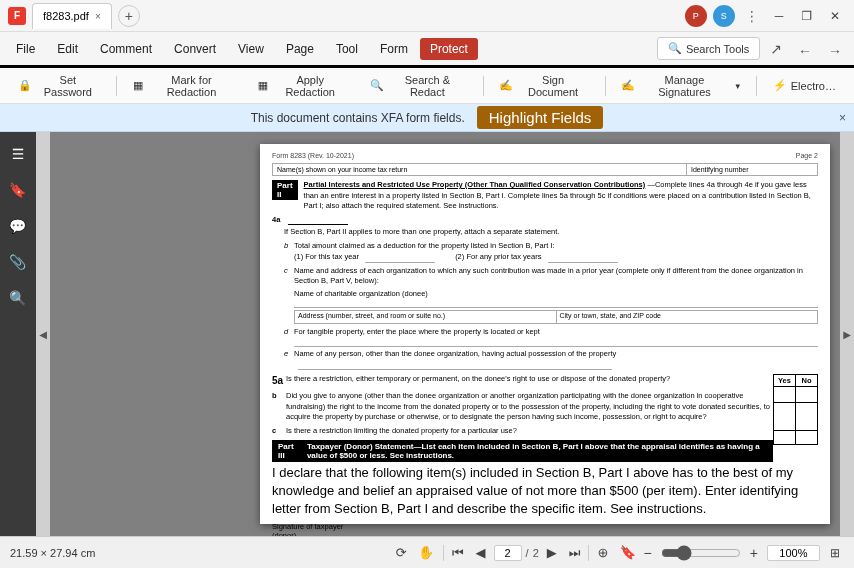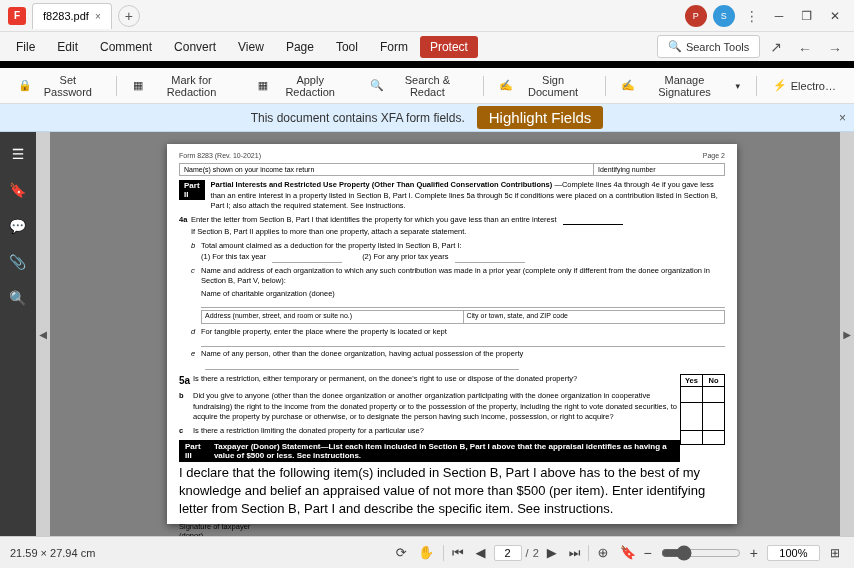--- a/index.html
+++ b/index.html
@@ -18,21 +18,21 @@
     .tab-add { width: 22px; height: 22px; border: 1px solid #ccc; border-radius: 50%; display: flex; align-items: center; justify-content: center; cursor: pointer; color: #555; font-size: 14px; }
     .title-bar-right { display: flex; align-items: center; gap: 6px; }
     .avatar { width: 22px; height: 22px; border-radius: 50%; background: #c0392b; display: flex; align-items: center; justify-content: center; color: white; font-size: 9px; }
     .avatar2 { width: 22px; height: 22px; border-radius: 50%; background: #3498db; display: flex; align-items: center; justify-content: center; color: white; font-size: 9px; }
     .win-btn { background: none; border: none; cursor: pointer; padding: 2px 6px; font-size: 12px; color: #444; }
     .kebab { color: #666; font-size: 14px; cursor: pointer; padding: 2px 4px; }
 
     
     .menu-bar {
       display: flex; align-items: center; height: 36px;
-      background: #f5f5f5; border-bottom: 7px solid #000000;
+      background: #f5f5f5; border-bottom: 3px solid #000000;
       padding: 0 6px; gap: 2px;
     }
     .menu-item {
       padding: 4px 10px; font-size: 12px; cursor: pointer;
       border-radius: 3px; color: #222;
     }
     .menu-item.active { background: #c0392b; color: white; border-radius: 3px; }
     .menu-right { margin-left: auto; display: flex; align-items: center; gap: 4px; }
     .search-tools-btn {
       display: flex; align-items: center; gap: 4px; padding: 4px 10px;
@@ -83,40 +83,40 @@
     .sidebar-icon.active { color: white; }
 
     
     .right-sidebar-toggle {
       width: 14px; background: #d0d0d0; display: flex; align-items: center; justify-content: center;
       cursor: pointer; color: #555; font-size: 10px; position: absolute; right: 0; top: 0; bottom: 0;
     }
 
     
     .pdf-area {
-      flex: 1; overflow: auto; display: flex; justify-content: center; padding: 12px 24px;
+      flex: 1; overflow: auto; display: flex; justify-content: flex-end; padding: 12px 24px;
       background: #808080;
     }
 
     
     .pdf-page {
       background: white; width: 570px; min-height: 380px;
       box-shadow: 0 2px 8px rgba(0,0,0,0.5); position: relative;
       font-family: Arial, sans-serif; font-size: 7.5px; color: #000;
       padding: 8px 12px;
     }
 
     .page-header { display: flex; justify-content: space-between; font-size: 7px; margin-bottom: 4px; color: #444; }
 
     .part-label {
       display: inline-block; background: #000; color: white;
       font-weight: bold; font-size: 8px; padding: 1px 5px; margin-right: 6px;
     }
     .bold { font-weight: bold; }
-    .underline { }
+    .underline { text-decoration: underline; }
 
     .form-row { display: flex; align-items: flex-start; margin-bottom: 2px; font-size: 7.5px; line-height: 1.4; }
     .row-label { width: 12px; font-weight: bold; flex-shrink: 0; }
     .row-sublabel { width: 10px; font-style: italic; flex-shrink: 0; }
     .row-content { flex: 1; }
 
     .yes-no-table { border-collapse: collapse; margin-left: auto; }
     .yes-no-table td, .yes-no-table th {
       border: 1px solid #000; padding: 1px 4px; text-align: center; font-size: 7.5px;
     }
@@ -262,21 +262,20 @@
         <span class="part-label">Part II</span>
         <div style="font-size:7.5px;line-height:1.4;">
           <span class="bold underline">Partial Interests and Restricted Use Property (Other Than Qualified Conservation Contributions)</span>
           <span>—Complete lines 4a through 4e if you gave less than an entire interest in a property listed in Section B, Part I. Complete lines 5a through 5c if conditions were placed on a contribution listed in Section B, Part I; also attach the required statement. See instructions.</span>
         </div>
       </div>
 
       <div class="form-row">
         <span class="row-label">4a</span>
         <div class="row-content">
-          <span>Enter the letter from Section B, Part I that identifies the property for which you gave less than an entire interest</span>
           <span style="display:inline-block;border-bottom:1px solid #000;width:60px;height:10px;margin-left:4px;vertical-align:bottom;"></span>
         </div>
       </div>
       <div class="form-row" style="padding-left:12px;margin-bottom:3px;">
         <span>If Section B, Part II applies to more than one property, attach a separate statement.</span>
       </div>
 
       <div class="form-row">
         <span class="row-label"></span>
         <span class="row-sublabel">b</span>

